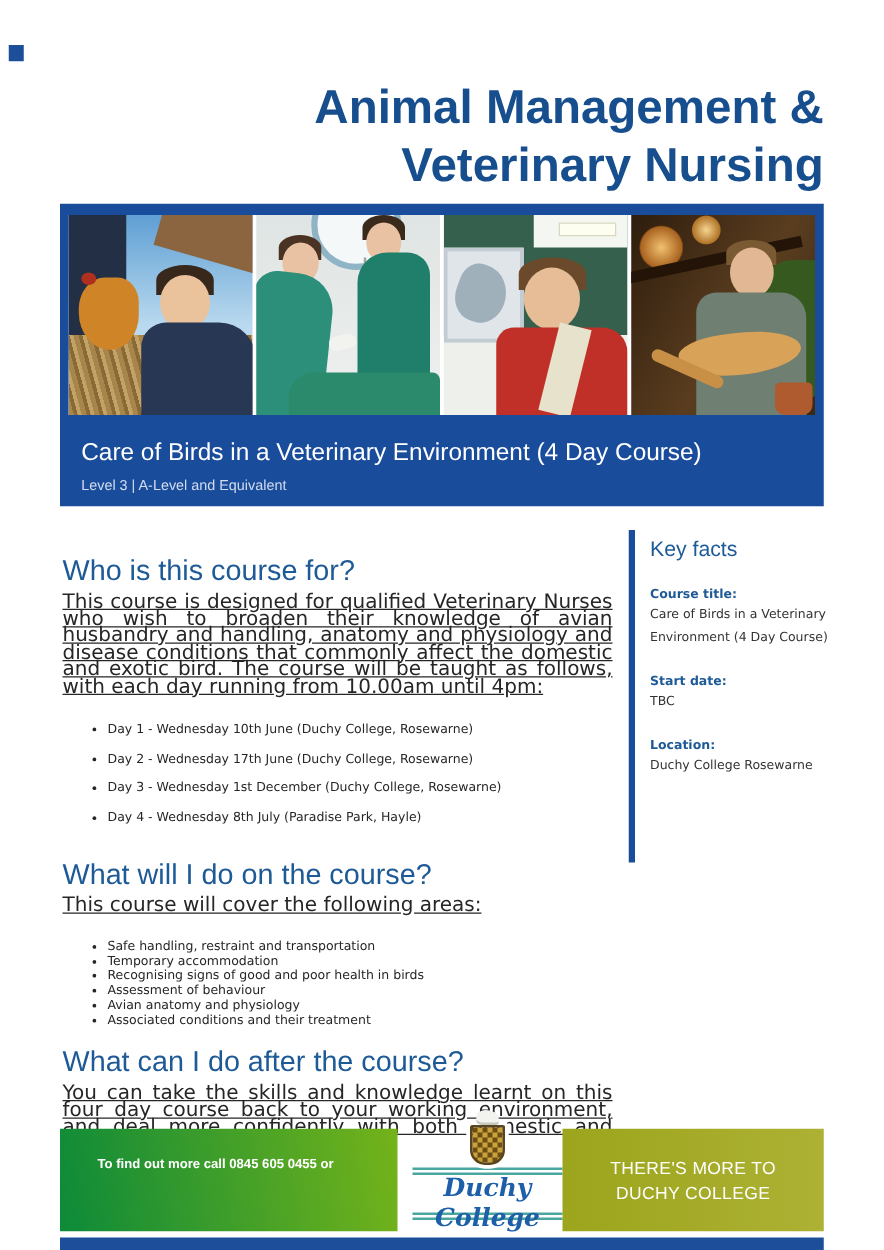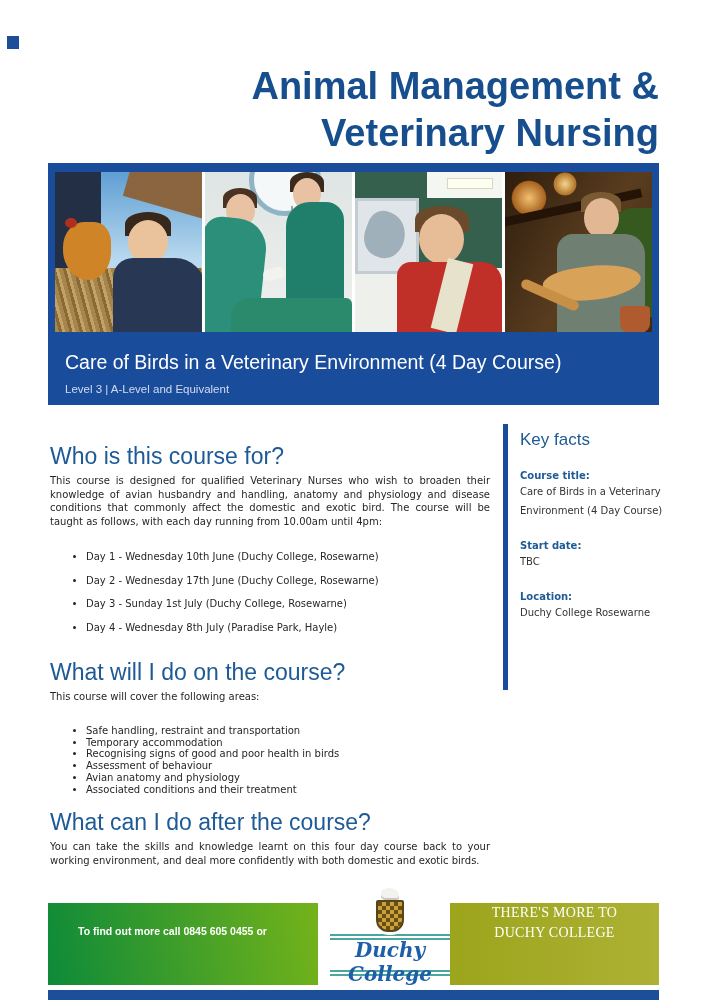--- a/index.html
+++ b/index.html
@@ -66,21 +66,21 @@
       font-family:"Liberation Sans",sans-serif;font-size:19.5px;font-weight:400;}
   .band-sub{position:absolute;left:17px;top:220px;color:#d3dcef;
       font-family:"Liberation Sans",sans-serif;font-size:11.5px;}
 
   
   .maincol{position:absolute;left:50px;top:424px;width:440px;}
   .maincol h2{margin:20px 0 0;font-family:"Liberation Sans",sans-serif;font-weight:400;
       font-size:23px;line-height:24px;color:#1d5a96;}
   .maincol h2.sp1{margin-top:26px;}
   .maincol h2.sp2{margin-top:15px;}
-  .maincol p{margin:6px 0 0;font-size:10px;line-height:13.5px;color:#262626;text-align:justify;}
+  .maincol p{margin:6px 0 0;font-size:16px;line-height:13.5px;color:#262626;text-align:justify;text-decoration:underline;}
   ul.days{margin:22px 0 0 20px;padding:0 0 0 16px;}
   ul.days li{font-size:10px;line-height:13px;color:#262626;margin-bottom:10.5px;}
   ul.areas{margin:22px 0 0 20px;padding:0 0 0 16px;}
   ul.areas li{font-size:10px;line-height:11.7px;color:#262626;}
 
   
   .sidebar{position:absolute;left:503px;top:424px;width:150px;height:266px;
       border-left:5px solid #1a4c9c;padding-left:12px;}
   .sidebar h3{margin:6px 0 0;font-family:"Liberation Sans",sans-serif;font-weight:400;
       font-size:17px;color:#1d5a96;}
@@ -90,21 +90,21 @@
 
   
   .foot-green{position:absolute;left:48px;top:903px;width:270px;height:82px;
       background:linear-gradient(80deg,#0d8a39,#74b31a);}
   .foot-green .txt{padding:21px 0 0 30px;color:#fff;font-family:"Liberation Sans",sans-serif;
       font-size:10.5px;line-height:15px;font-weight:bold;}
   .foot-olive{position:absolute;left:450px;top:903px;width:209px;height:82px;
       background:linear-gradient(90deg,#9ca51c,#adb134);color:#fff;text-align:center;
       font-family:"Liberation Sans",sans-serif;font-size:14px;line-height:20px;
       letter-spacing:0.3px;padding-top:0;}
-  .foot-olive .txt{font-family:Liberation Serif, serif;}
+  .foot-olive .txt{padding-top:21px;}
 
   .logo{position:absolute;left:330px;top:898px;width:120px;height:82px;}
   .logo .lineA,.logo .lineB,.logo .lineC,.logo .lineD{position:absolute;left:0;right:0;height:2px;background:#4aa7a0;}
   .logo .lineA{top:36px;}.logo .lineB{top:40px;}.logo .lineC{top:72px;}.logo .lineD{top:76px;}
   .crest{position:absolute;left:50%;top:2px;transform:translateX(-50%);width:24px;height:28px;
       background:conic-gradient(#c9a23a 25%,#6b4d16 0 50%,#c9a23a 0 75%,#6b4d16 0) 0 0/8px 8px;
       border:2px solid #5a451a;border-radius:2px 2px 12px 12px;box-shadow:0 0 0 3px #fff;}
   .bird{position:absolute;left:50%;top:-10px;transform:translateX(-50%);width:18px;height:12px;
       background:#f2f2ee;border-radius:60% 80% 20% 40%;box-shadow:inset 0 -2px 0 #c6c8c0;}
   .script{position:absolute;left:-6px;right:-6px;top:40px;text-align:center;
@@ -174,21 +174,21 @@
   <div class="band-title">Care of Birds in a Veterinary Environment (4 Day Course)</div>
   <div class="band-sub">Level 3 | A-Level and Equivalent</div>
 </div>
 
 <div class="maincol">
   <h2>Who is this course for?</h2>
   <p>This course is designed for qualified Veterinary Nurses who wish to broaden their knowledge of avian husbandry and handling, anatomy and physiology and disease conditions that commonly affect the domestic and exotic bird. The course will be taught as follows, with each day running from 10.00am until 4pm:</p>
   <ul class="days">
       <li>Day 1 - Wednesday 10th June (Duchy College, Rosewarne)</li>
       <li>Day 2 - Wednesday 17th June (Duchy College, Rosewarne)</li>
-      <li>Day 3 - Sunday 1st July (Duchy College, Rosewarne)</li>
+      <li>Day 3 - Wednesday 1st December (Duchy College, Rosewarne)</li>
       <li>Day 4 - Wednesday  8th July (Paradise Park, Hayle)</li>
     </ul>
 
   <h2 class="sp1">What will I do on the course?</h2>
   <p>This course will cover the following areas:</p>
   <ul class="areas">
       <li>Safe handling, restraint and transportation</li>
       <li>Temporary accommodation</li>
       <li>Recognising signs of good and poor health in birds</li>
       <li>Assessment of behaviour</li>

